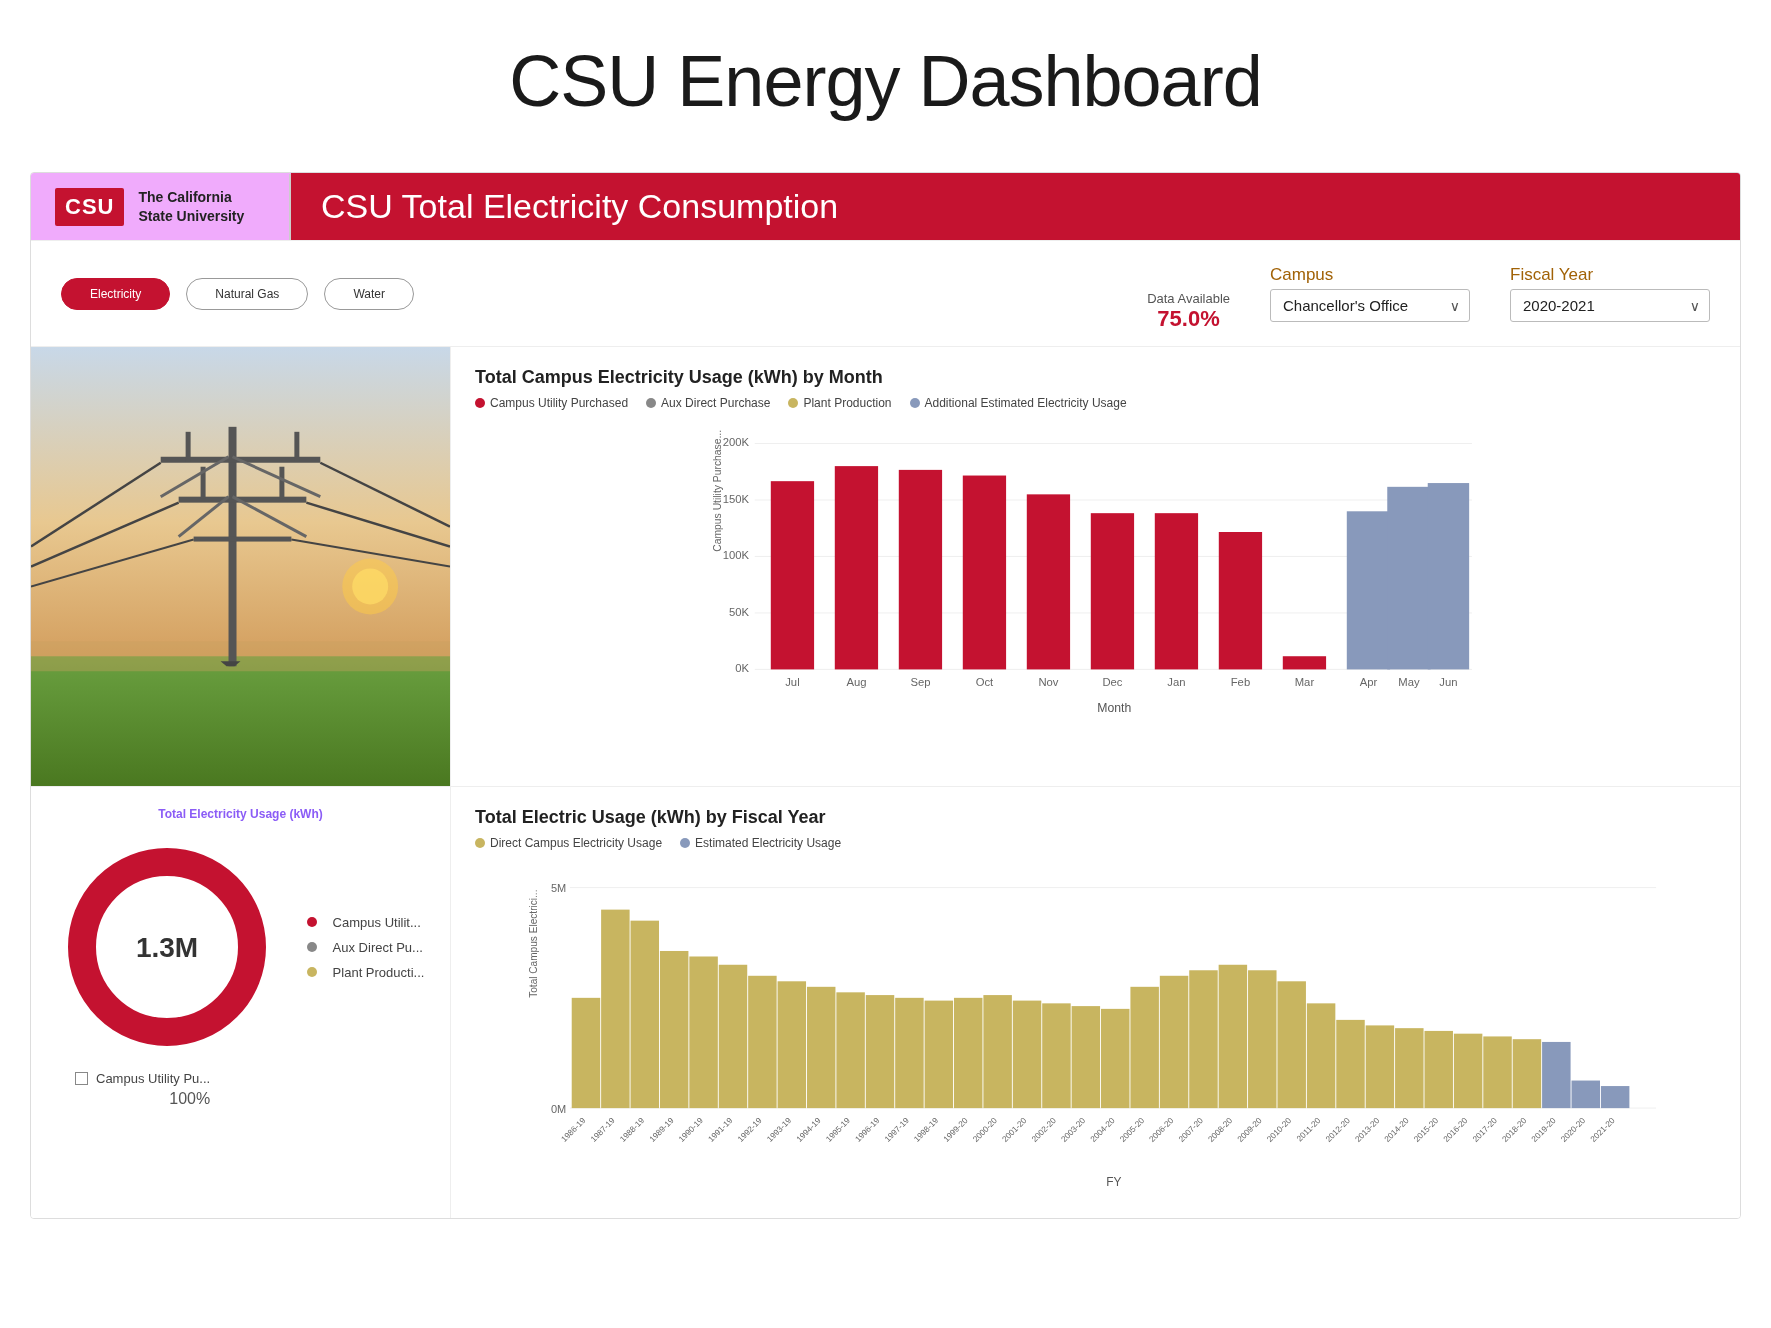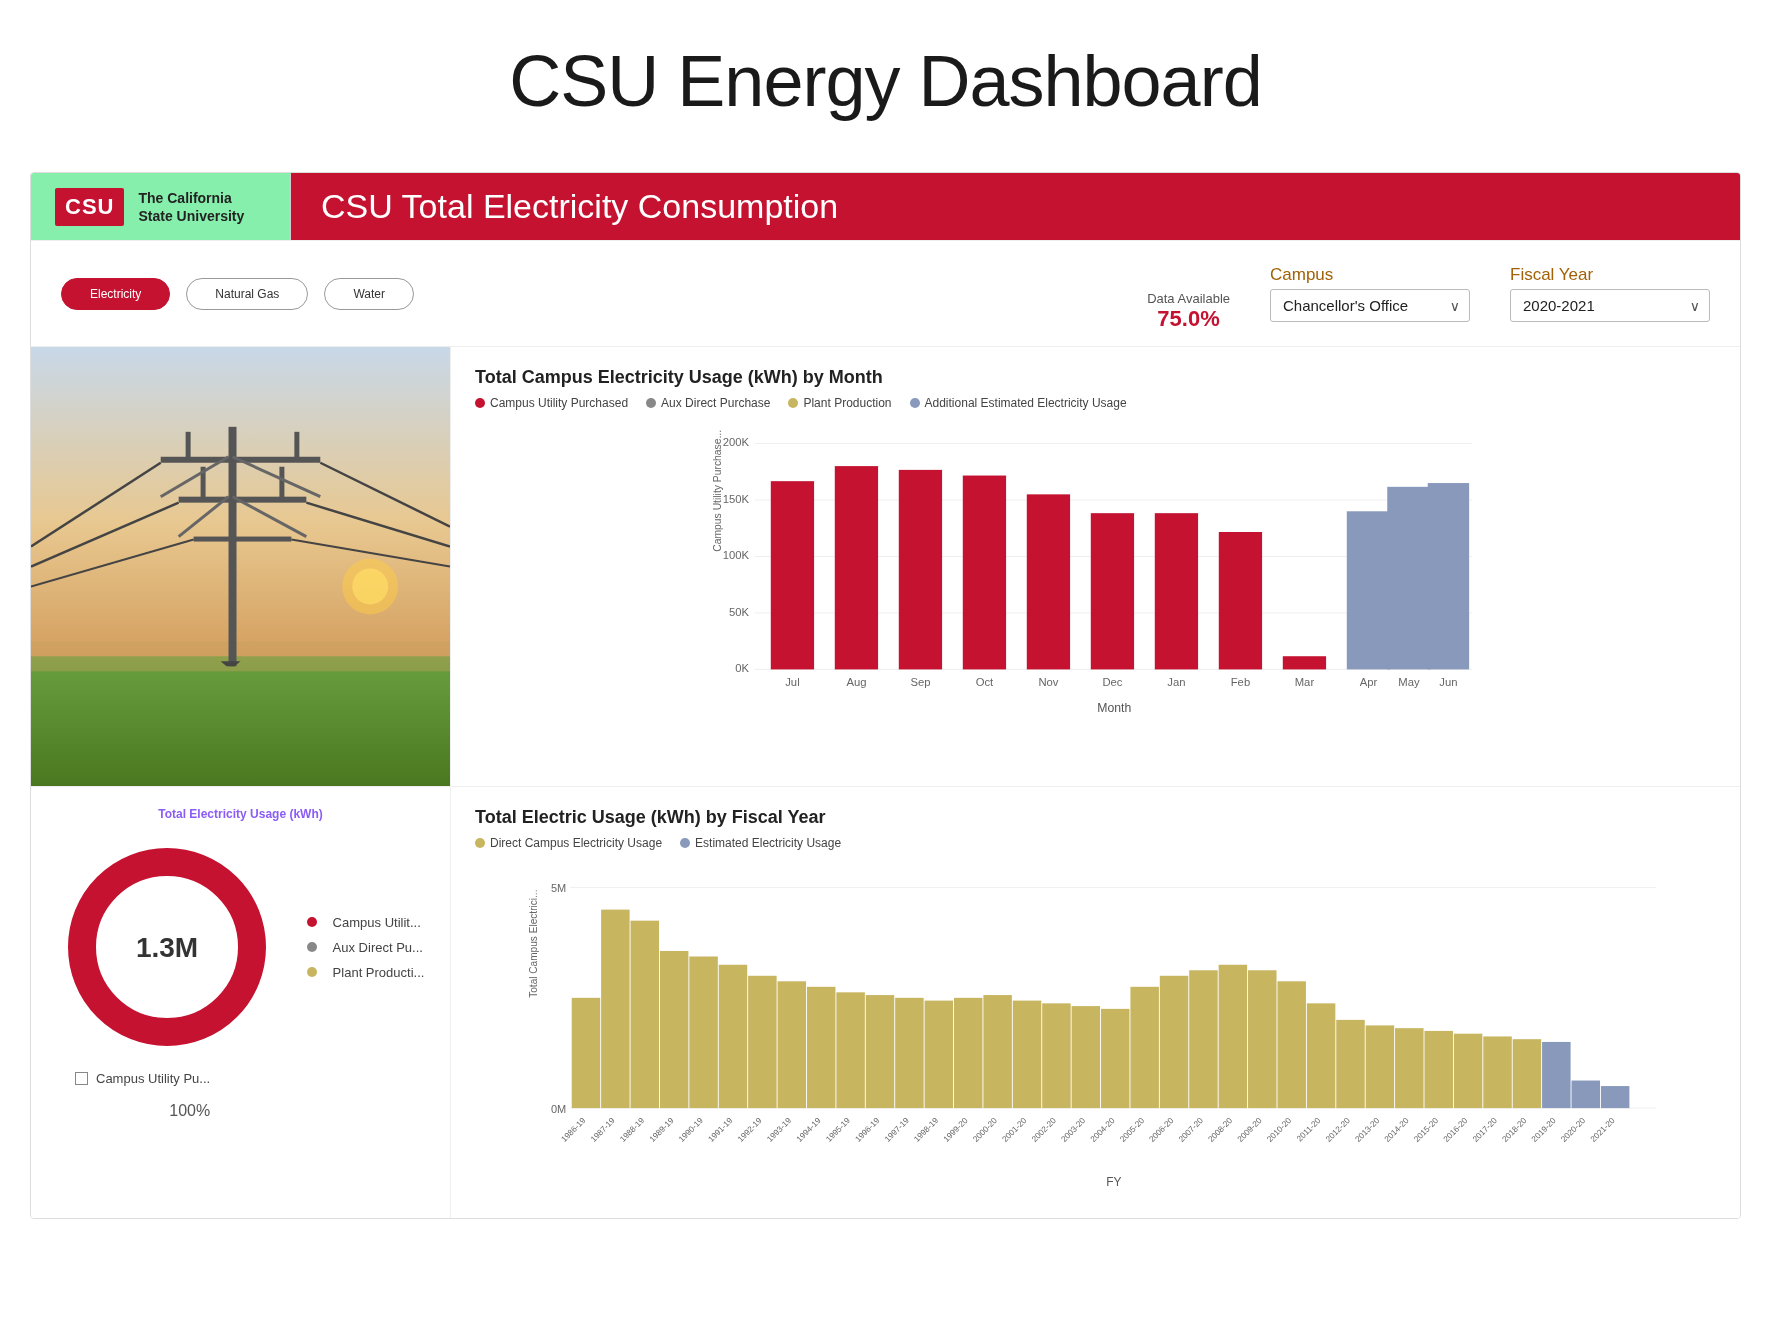--- a/index.html
+++ b/index.html
@@ -17,22 +17,22 @@
     .dashboard-container {
       margin: 0 30px 30px 30px;
       border: 1px solid #ddd;
       border-radius: 4px;
       overflow: hidden;
     }
 
     
     .header-bar {
       display: flex;
-      align-items: flex-end;
-      background: #86efac;
+      align-items: center;
+      background: #f0abfc;
       border-bottom: 1px solid #eee;
     }
     .csu-logo-area {
       display: flex;
       align-items: center;
       padding: 14px 24px;
       gap: 14px;
       border-right: 2px solid #ccc;
       min-width: 260px;
     }
@@ -225,21 +225,21 @@
       color: #444;
     }
     .donut-legend-item {
       display: flex;
       align-items: center;
       gap: 16px;
     }
     .bottom-legend {
       display: flex;
       flex-direction: column;
-      gap: 16px;
+      gap: 4px;
       margin-top: 14px;
       font-size: 13px;
       color: #444;
       align-self: flex-start;
       padding-left: 20px;
     }
     .bottom-legend-item {
       display: flex;
       align-items: center;
       gap: 8px;

